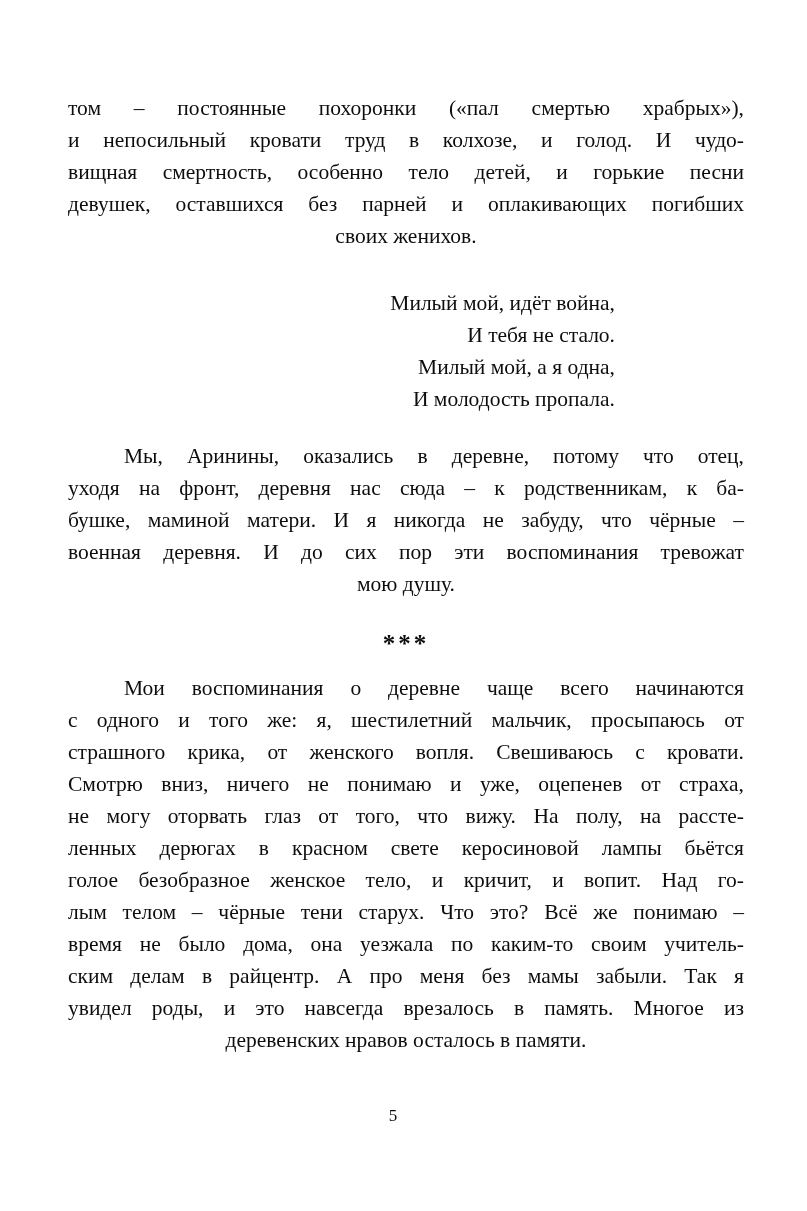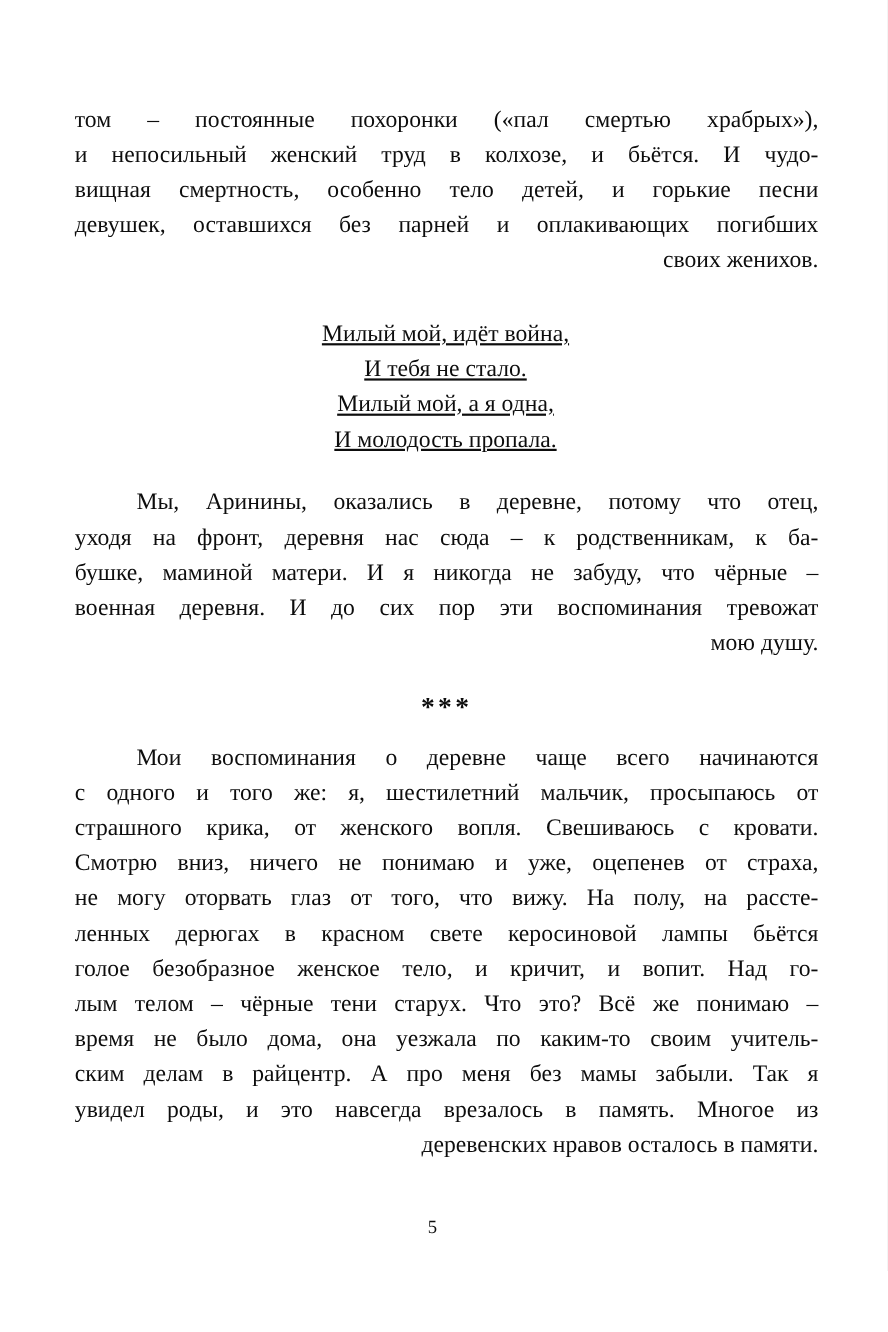--- a/index.html
+++ b/index.html
@@ -29,33 +29,32 @@
     font-size: 21.5px;
     white-space: nowrap;
   }
   
   .line.just {
     text-align: justify;
     text-align-last: justify;
     white-space: normal;
   }
   .line.last {
-    text-align: right;
+    text-align: center;
   }
   .line.indent {
     text-indent: 56px;
   }
   .poem-block {
     position: absolute;
     left: 195px;
     width: 420px;
   }
   .poem-block .line {
-    text-align: center;
-    text-decoration: underline;
+    text-align: right;
   }
   .separator {
     position: absolute;
     left: 68px;
     width: 676px;
     text-align: center;
     font-size: 25px;
     font-weight: bold;
     letter-spacing: 3px;
     line-height: 28px;
@@ -69,21 +68,21 @@
     line-height: 20px;
   }
 </style>
 </head>
 <body>
 
 <div class="page">
 
   <div class="text-block" style="top:92px;">
     <span class="line just">том – постоянные похоронки («пал смертью храбрых»),</span>
-    <span class="line just">и непосильный женский труд в колхозе, и бьётся. И чудо-</span>
+    <span class="line just">и непосильный кровати труд в колхозе, и голод. И чудо-</span>
     <span class="line just">вищная смертность, особенно тело детей, и горькие песни</span>
     <span class="line just">девушек, оставшихся без парней и оплакивающих погибших</span>
     <span class="line last">своих женихов.</span>
   </div>
 
   <div class="poem-block" style="top:287px;">
     <span class="line">Милый мой, идёт война,</span>
     <span class="line">И тебя не стало.</span>
     <span class="line">Милый мой, а я одна,</span>
     <span class="line">И молодость пропала.</span>

